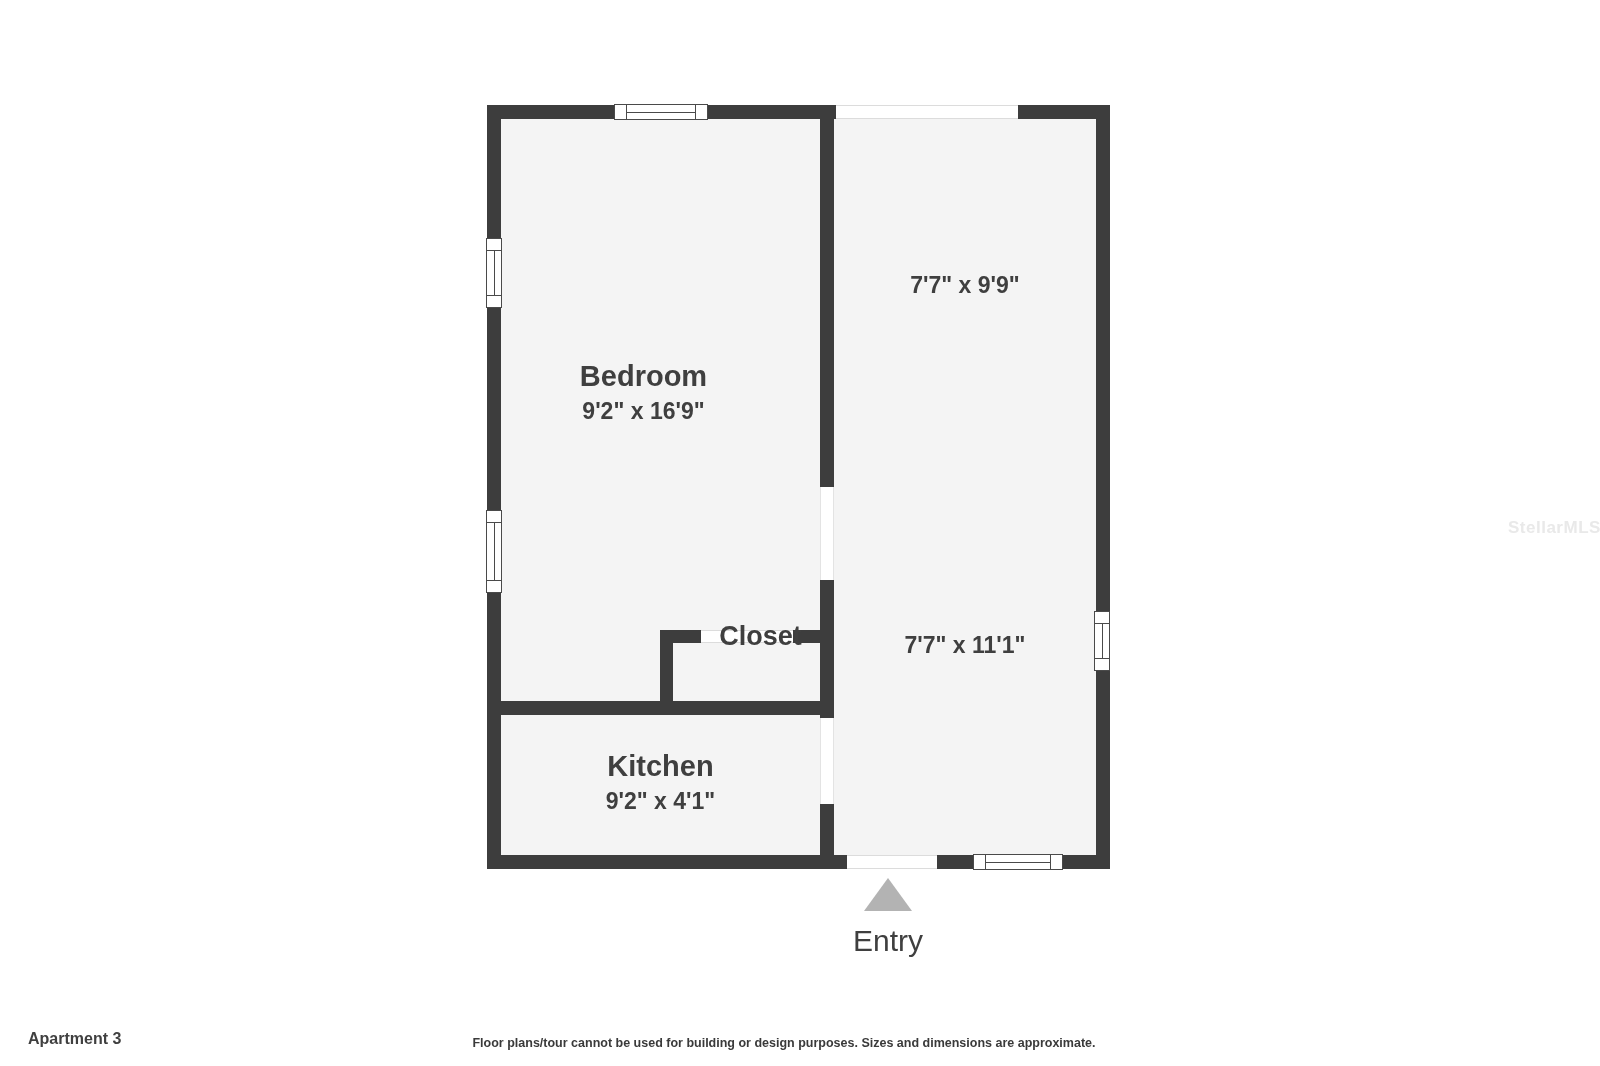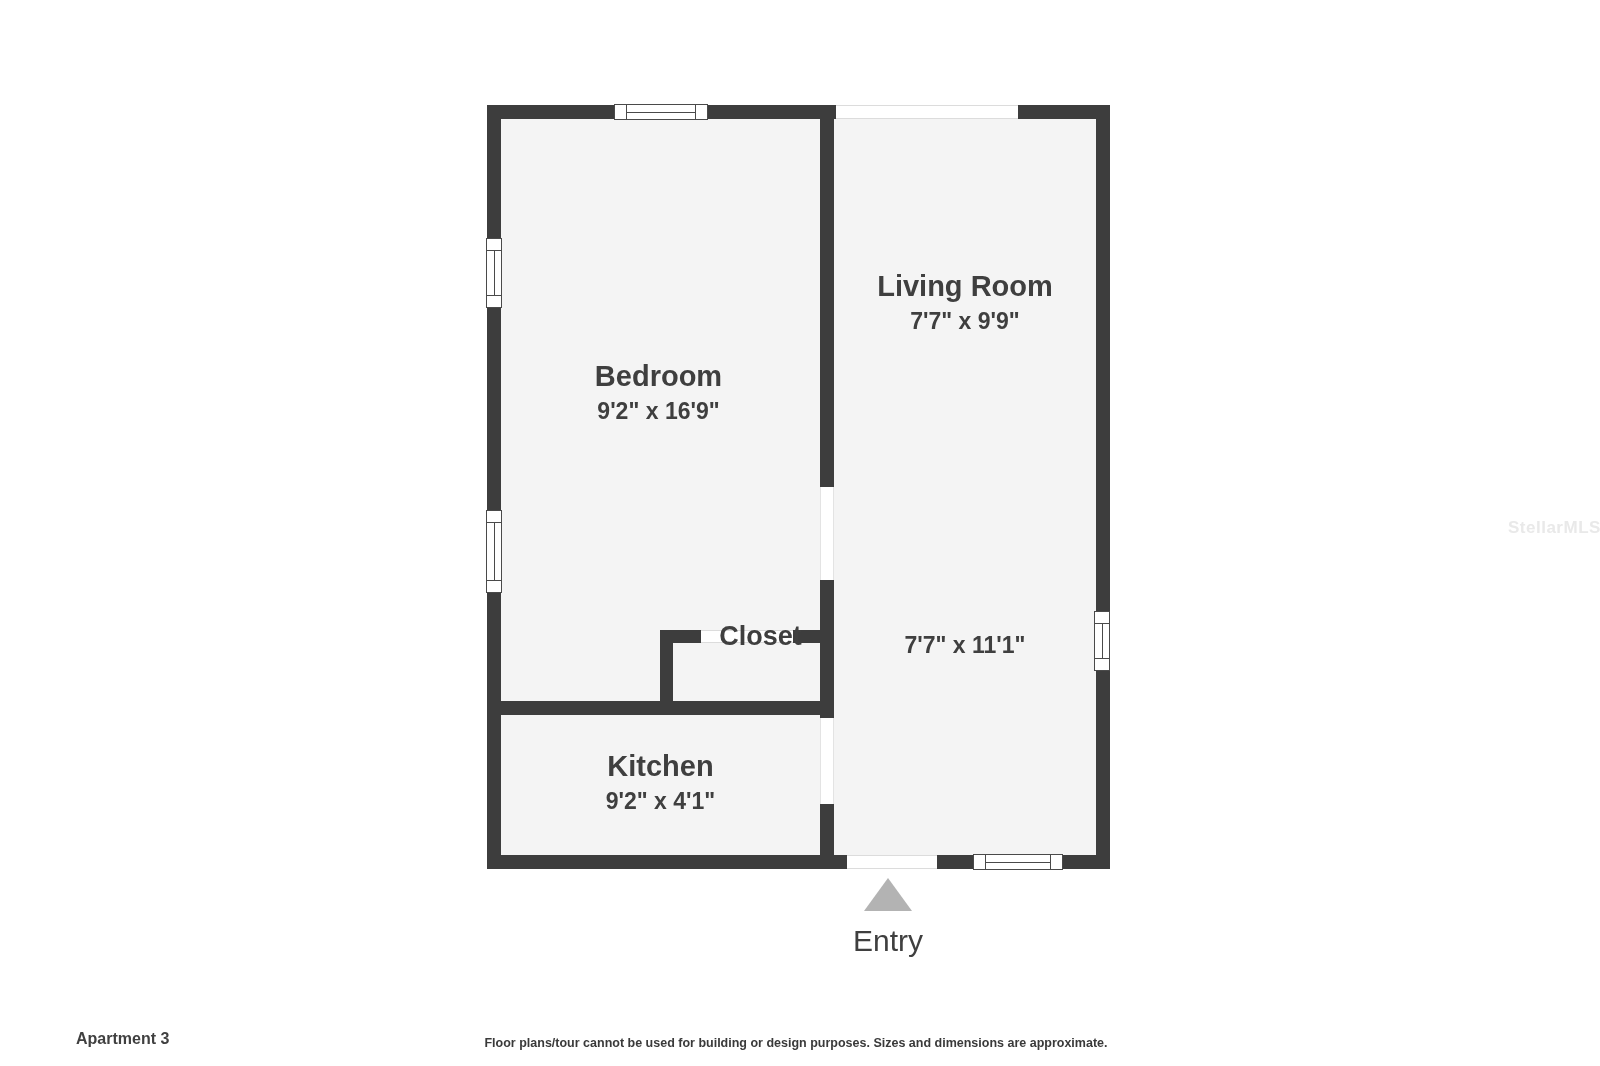--- a/index.html
+++ b/index.html
@@ -29,21 +29,21 @@
   .closet-label .room-name{font-size:27px;line-height:32px;}
   .entry-arrow{
     position:absolute;width:0;height:0;
     border-left:24px solid transparent;border-right:24px solid transparent;
     border-bottom:33px solid var(--entry_arrow,#b3b3b3);
   }
   .entry-label{position:absolute;text-align:center;color:var(--label,#3f3f3f);
     font-size:30px;font-weight:normal;line-height:34px;}
   .watermark{position:absolute;color:var(--watermark,#e9e9e9);font-size:17px;font-weight:600;letter-spacing:0.5px;}
   .apartment-title{position:absolute;color:#404040;font-size:16px;font-weight:bold;}
-  .disclaimer{position:absolute;left:16px;width:1560px;text-align:center;color:#3a3a3a;
+  .disclaimer{position:absolute;left:4px;width:1560px;text-align:center;color:#3a3a3a;
     font-size:12.5px;font-weight:bold;}
 </style>
 </head>
 <body>
 
 <div class="canvas">
 
   <div class="abs floor" style="left:487px;top:105px;width:623px;height:764px;"></div>
 
   <div class="abs wall" style="left:487px;top:105px;width:623px;height:14px;"></div>
@@ -76,40 +76,39 @@
   </div>
   <div class="window v" style="left:1094px;top:611px;width:16px;height:60px;">
     <span class="cap a"></span>
     <span class="cap b"></span>
   </div>
   <div class="window h" style="left:973px;top:854px;width:90px;height:16px;">
     <span class="cap a"></span>
     <span class="cap b"></span>
   </div>
 
-  <div class="room-label" style="left:499px;top:358px;width:319px;">
+  <div class="room-label" style="left:484px;top:358px;width:319px;">
     <div class="room-name">Bedroom</div>
     <div class="room-dims">9'2" x 16'9"</div>
   </div>
   <div class="room-label" style="left:834px;top:268px;width:262px;">
-    <div class="room-name">Living Room</div>
     <div class="room-dims">7'7" x 9'9"</div>
   </div>
   <div class="room-label" style="left:834px;top:628px;width:262px;">
     <div class="room-dims">7'7" x 11'1"</div>
   </div>
   <div class="room-label closet-label" style="left:673px;top:620px;width:175px;">
     <div class="room-name">Closet</div>
   </div>
   <div class="room-label" style="left:501px;top:748px;width:319px;">
     <div class="room-name">Kitchen</div>
     <div class="room-dims">9'2" x 4'1"</div>
   </div>
 
   <div class="entry-arrow" style="left:864px;top:878px;"></div>
   <div class="entry-label" style="left:828px;top:924px;width:120px;">Entry</div>
 
   <div class="watermark" style="left:1508px;top:518px;">StellarMLS</div>
 
-  <div class="apartment-title" style="left:28px;top:1030px;margin-left:48px;">Apartment 3</div>
+  <div class="apartment-title" style="left:28px;top:1030px;">Apartment 3</div>
   <div class="disclaimer" style="top:1036px;">Floor plans/tour cannot be used for building or design purposes. Sizes and dimensions are approximate.</div>
 
 </div>
 
 </body></html>

